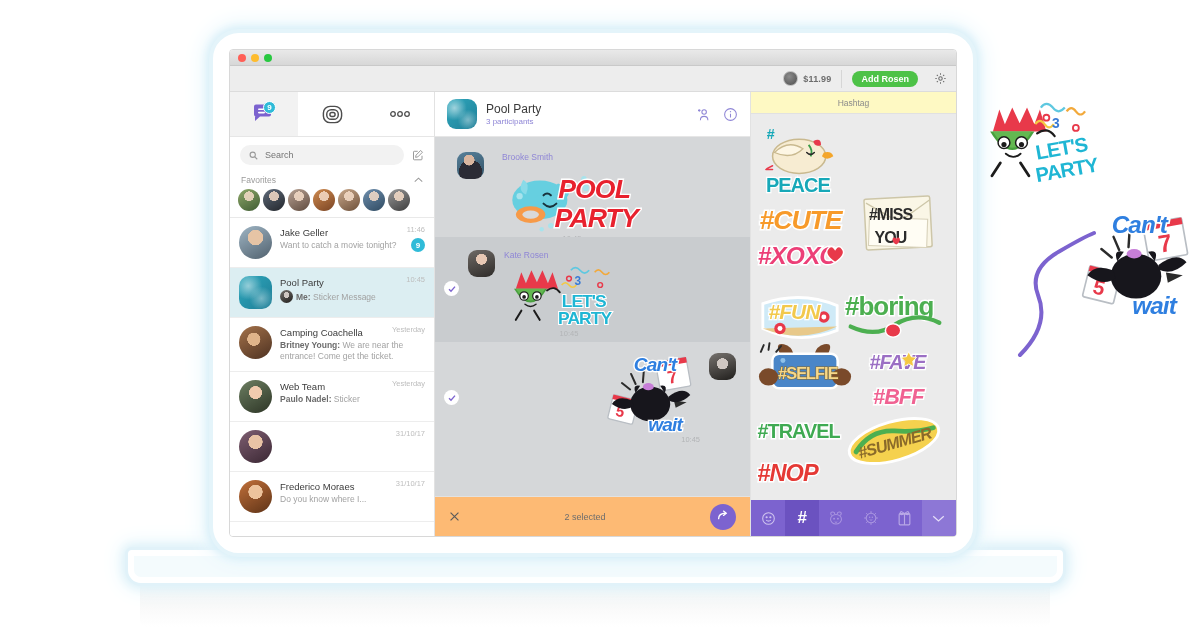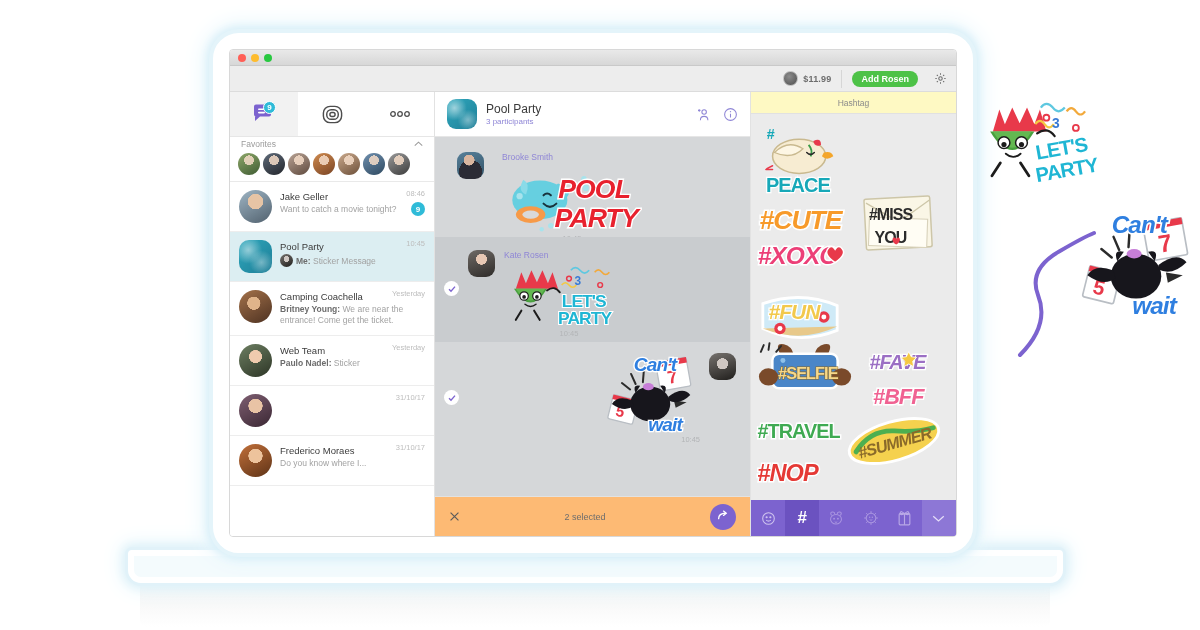--- a/index.html
+++ b/index.html
@@ -225,20 +225,35 @@
           </div>
           <div class="nav-tab">
             <svg width="22" height="8" viewBox="0 0 22 8">
               <circle cx="4" cy="4" r="2.3" fill="none" stroke="#4d4d4d" stroke-width="1.3"></circle>
               <circle cx="11" cy="4" r="2.3" fill="none" stroke="#4d4d4d" stroke-width="1.3"></circle>
               <circle cx="18" cy="4" r="2.3" fill="none" stroke="#4d4d4d" stroke-width="1.3"></circle>
             </svg>
           </div>
         </div>
 
+        <div id="search-row">
+          <div id="search-input-wrap">
+            <svg width="9" height="9" viewBox="0 0 24 24" fill="none" stroke="#9a9a9a" stroke-width="3">
+              <circle cx="10" cy="10" r="7"></circle>
+                <path d="M15.5 15.5L22 22"></path>
+            </svg>
+            <input id="search-input" placeholder="Search" style="">
+          </div>
+          <span id="compose-icon">
+            <svg width="12" height="12" viewBox="0 0 24 24" fill="none" stroke="#8e8e8e" stroke-width="1.8">
+              <path d="M20 13.5V20a1.6 1.6 0 01-1.6 1.6H4.6A1.6 1.6 0 013 20V6.2a1.6 1.6 0 011.6-1.6h6.8"></path>
+              <path d="M17.3 2.9l3.6 3.6L11.6 15.8l-4.4.9.9-4.4z"></path>
+            </svg>
+          </span>
+        </div>
 
         <div id="favorites-section">
           <div id="favorites-header">
             <span id="favorites-title">Favorites</span>
             <svg width="9" height="6" viewBox="0 0 12 8" fill="none" stroke="#9b9b9b" stroke-width="1.4">
               <path d="M1 6.2L6 1.6l5 4.6"></path>
             </svg>
           </div>
           <div id="favorites-avatars">
               <div class="fav-avatar" style="background: radial-gradient(circle at 50% 33%, rgba(245, 220, 200, 0.85) 0px, rgba(245, 220, 200, 0.85) 26%, transparent 27%), linear-gradient(150deg, rgb(143, 168, 106), rgb(63, 92, 51));"></div>
@@ -251,21 +266,21 @@
             </div>
         </div>
 
         <div id="conversation-list">
             <div class="conv-item">
               <div class="conv-avatar" style="background: radial-gradient(circle at 50% 35%, rgb(230, 196, 165) 0px, rgb(230, 196, 165) 28%, transparent 29%), linear-gradient(150deg, rgb(159, 181, 196), rgb(81, 97, 110));"></div>
               <div class="conv-main">
                 <div class="conv-name">Jake Geller</div>
                 <div class="conv-preview">Want to catch a movie tonight?</div>
               </div>
-              <div class="conv-time">08:46</div>
+              <div class="conv-time">11:46</div>
               <div class="conv-unread">9</div>
             </div>
             <div class="conv-item selected">
               <div class="conv-avatar" style="background: radial-gradient(circle at 28% 30%, rgba(255, 255, 255, 0.5), transparent 42%), radial-gradient(circle at 68% 68%, rgba(255, 255, 255, 0.38), transparent 38%), linear-gradient(135deg, rgb(47, 168, 189), rgb(29, 125, 150)); border-radius: 10px;"></div>
               <div class="conv-main">
                 <div class="conv-name">Pool Party</div>
                 <div class="conv-preview"><span class="conv-me-avatar" style="background: radial-gradient(circle at 50% 38%, rgb(207, 199, 194) 0px, rgb(207, 199, 194) 28%, transparent 29%), linear-gradient(150deg, rgb(119, 115, 111), rgb(32, 30, 28));"></span><b>Me: </b>Sticker Message</div>
               </div>
               <div class="conv-time">10:45</div>
             </div>
@@ -496,20 +511,27 @@
               <path d="M4 14 q40 -14 78 2 l0 26 q-40 16 -78 -2z" fill="#cfeaf7" stroke="#fff" stroke-width="3"></path>
               <path d="M4 40 q40 16 78 -2" fill="#e8c98a"></path>
               <circle cx="22" cy="40" r="6" fill="#e8394a"></circle>
                 <circle cx="22" cy="40" r="2.6" fill="#fff"></circle>
               <circle cx="68" cy="28" r="6" fill="#e8394a"></circle>
                 <circle cx="68" cy="28" r="2.6" fill="#fff"></circle>
               <text class="st-label" x="10" y="30" font-size="22" fill="#f2c94c" stroke="#fff" stroke-width="2.6" paint-order="stroke">#FUN</text>
             </svg>
           </div>
 
+          <div class="sticker" style="left:92px; top:172px;">
+            <svg width="104" height="60" viewBox="0 0 108 62">
+              <text class="st-label" x="2" y="30" font-size="27" fill="#4caf50" stroke="#fff" stroke-width="3" paint-order="stroke" style="font-style:normal">#boring</text>
+              <path d="M8 42 q26 12 46 -2 q22 -14 46 -2" stroke="#4caf50" stroke-width="4.5" fill="none" stroke-linecap="round"></path>
+              <ellipse cx="52" cy="46" rx="8" ry="7" fill="#e8394a" stroke="#fff" stroke-width="1.6"></ellipse>
+            </svg>
+          </div>
 
           <div class="sticker" style="left:6px; top:228px;">
             <svg width="96" height="60" viewBox="0 0 100 62">
               <path d="M24 12 q-6 -12 4 -10 q8 2 10 10z" fill="#7a4a2a"></path>
               <path d="M74 12 q6 -12 -4 -10 q-8 2 -10 10z" fill="#7a4a2a"></path>
               <rect x="16" y="12" width="68" height="36" rx="7" fill="#4a86c8" stroke="#fff" stroke-width="2.6"></rect>
               <circle cx="27" cy="19" r="2.6" fill="#8fc0e8"></circle>
               <ellipse cx="12" cy="36" rx="10" ry="9" fill="#7a4a2a"></ellipse>
               <ellipse cx="88" cy="36" rx="10" ry="9" fill="#7a4a2a"></ellipse>
               <path d="M4 10 l3 -7M12 8 l1 -7M20 10 l5 -6" stroke="#2b2b2b" stroke-width="2" stroke-linecap="round"></path>

